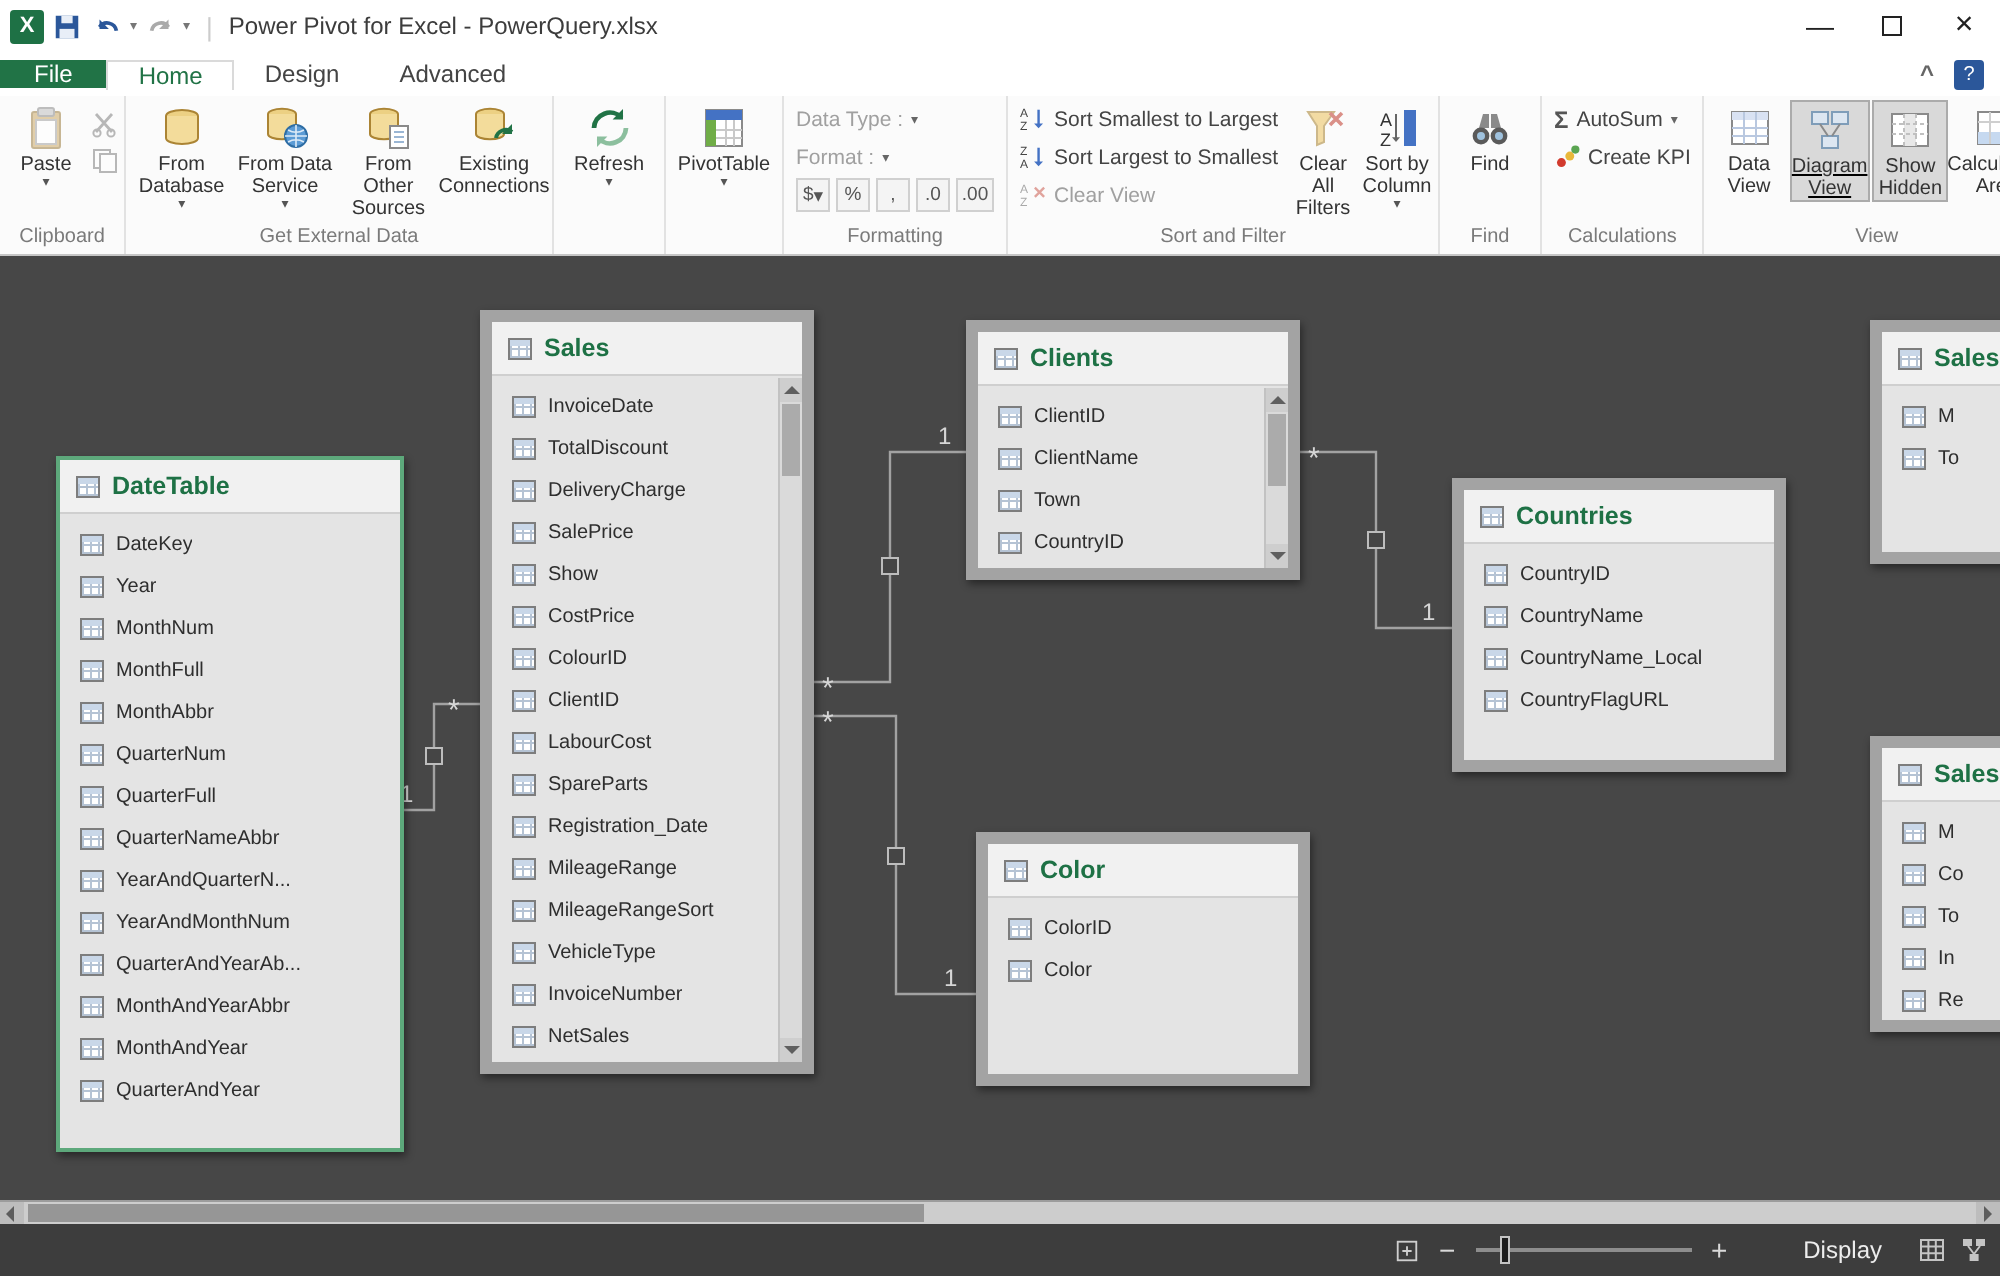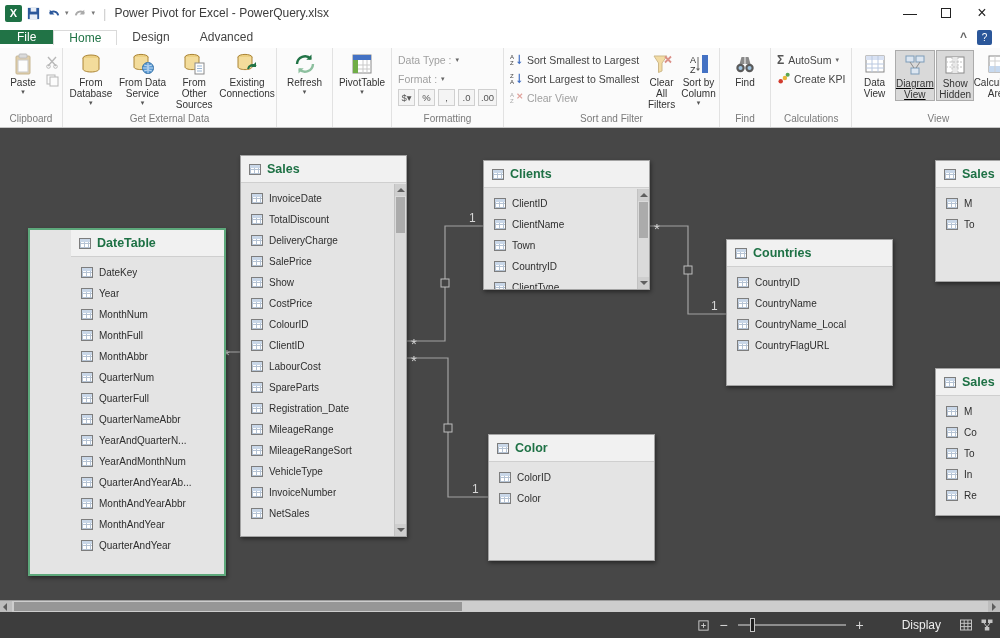--- a/index.html
+++ b/index.html
@@ -46,21 +46,21 @@
   .disabled { color:#a0a0a0; }
   .fmt-mini { display:flex; gap:3px; padding:1px 3px; }
   .mini-btn { min-width:17px; height:17px; border:1px solid #d0d0d0; background:#f4f4f4; color:#555;
               font-size:9.5px; display:flex; align-items:center; justify-content:center; padding:0 2px; }
   .selected-btn { background:#d9d9d9; border:1px solid #ababab; }
   .sigma { font-size:12px; color:#555; font-weight:bold; }
 
   
   .diagram { flex:1 1 auto; position:relative; background:#474747; overflow:hidden; }
   .rel-svg { position:absolute; left:0; top:0; }
-  .tnode { position:absolute; background:#e4e4e4; border:1px solid #a3a3a3; box-shadow:1px 2px 4px rgba(0,0,0,.45); }
+  .tnode { position:absolute; background:#e4e4e4; border:6px solid #a3a3a3; box-shadow:1px 2px 4px rgba(0,0,0,.45); }
   .tnode.selected { border:2px solid #5da87b; }
   .tnode-head { height:27px; display:flex; align-items:center; gap:6px; padding:0 8px; background:#f1f1f1;
                 border-bottom:1px solid #cfcfcf; }
   .tname { color:#1e7145; font-weight:bold; font-size:12.5px; white-space:nowrap; }
   .tnode-body { padding:5px 0 0; overflow:hidden; height:calc(100% - 27px); }
   .tnode-body.with-scroll { padding-right:14px; }
   .trow { height:21px; display:flex; align-items:center; gap:6px; padding:0 6px 0 10px; }
   .flabel { font-size:10px; color:#2e2e2e; white-space:nowrap; overflow:hidden; }
   .ticon { flex:0 0 auto; width:12px; height:11px; border:1px solid #7d7d7d; background-color:#fff;
            background-image:linear-gradient(to bottom,#c9d7e8 3px,transparent 3px),
@@ -422,21 +422,21 @@
         <polyline points="407,230 448,230 448,369 488,369" fill="none" stroke="#a2a2a2" stroke-width="1.2"></polyline>
         <rect x="444" y="296" width="8" height="8" fill="#454545" stroke="#bdbdbd"></rect>
         <text x="411" y="238" fill="#d6d6d6" font-size="15" font-family="&quot;Liberation Sans&quot;, sans-serif">*</text>
         <text x="472" y="365" fill="#d6d6d6" font-size="12" font-family="&quot;Liberation Sans&quot;, sans-serif">1</text>
         <polyline points="650,98 688,98 688,186 726,186" fill="none" stroke="#a2a2a2" stroke-width="1.2"></polyline>
         <rect x="684" y="138" width="8" height="8" fill="#454545" stroke="#bdbdbd"></rect>
         <text x="654" y="106" fill="#d6d6d6" font-size="15" font-family="&quot;Liberation Sans&quot;, sans-serif">*</text>
         <text x="711" y="182" fill="#d6d6d6" font-size="12" font-family="&quot;Liberation Sans&quot;, sans-serif">1</text>
       </svg>
 
-  <div class="tnode selected" style="left: 28px; top: 100px; width: 198px; height: 348px; padding-left: 41px;">
+  <div class="tnode selected" style="left: 28px; top: 100px; width: 174px; height: 348px;">
         <div class="tnode-head">
           <span class="ticon"></span>
           <span class="tname">DateTable</span>
         </div>
         <div class="tnode-body">
           <div class="trow">
             <span class="ticon"></span>
             <span class="flabel">DateKey</span>
           </div>
           <div class="trow">
@@ -620,21 +620,21 @@
           <div class="trow">
             <span class="ticon"></span>
             <span class="flabel">CountryName_Local</span>
           </div>
           <div class="trow">
             <span class="ticon"></span>
             <span class="flabel">CountryFlagURL</span>
           </div>
         </div>
       </div>
-      <div class="tnode" style="left: 488px; top: 306px; width: 167px; height: 127px;">
+      <div class="tnode" style="left: 488px; top: 288px; width: 167px; height: 127px;">
         <div class="tnode-head">
           <span class="ticon"></span>
           <span class="tname">Color</span>
         </div>
         <div class="tnode-body">
           <div class="trow">
             <span class="ticon"></span>
             <span class="flabel">ColorID</span>
           </div>
           <div class="trow">

